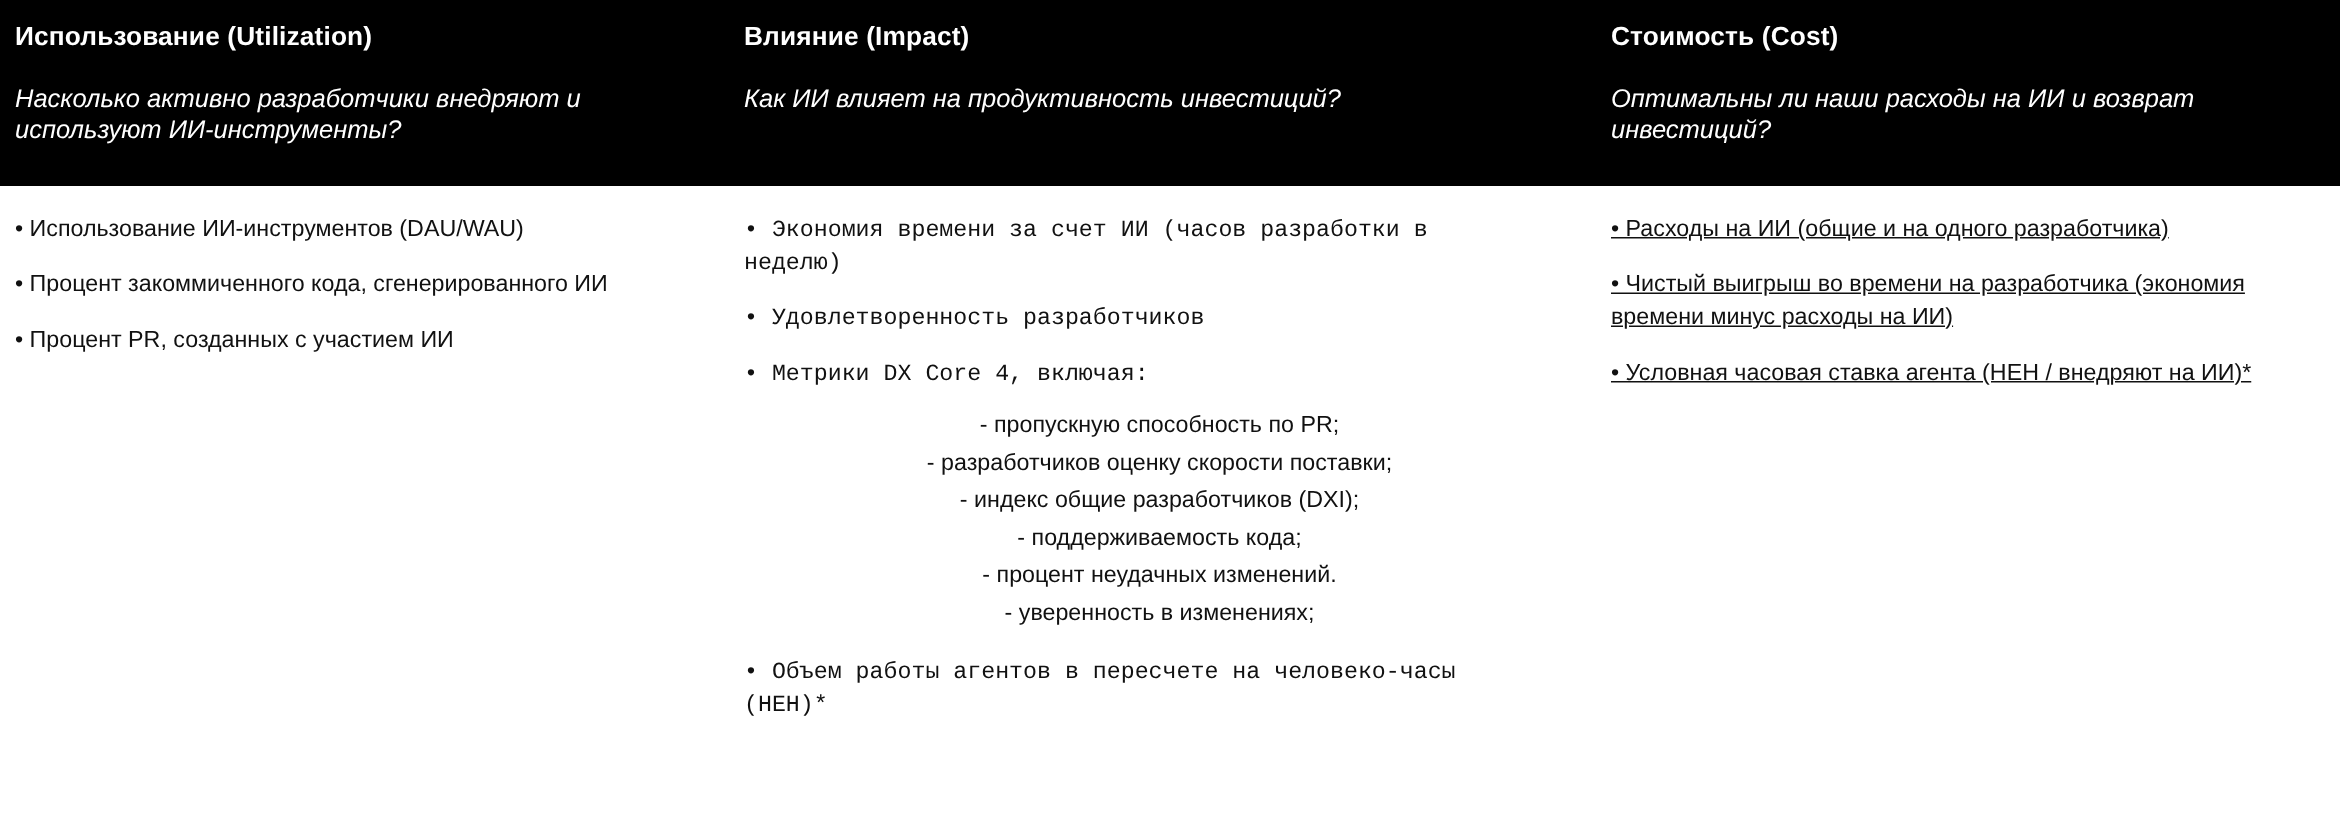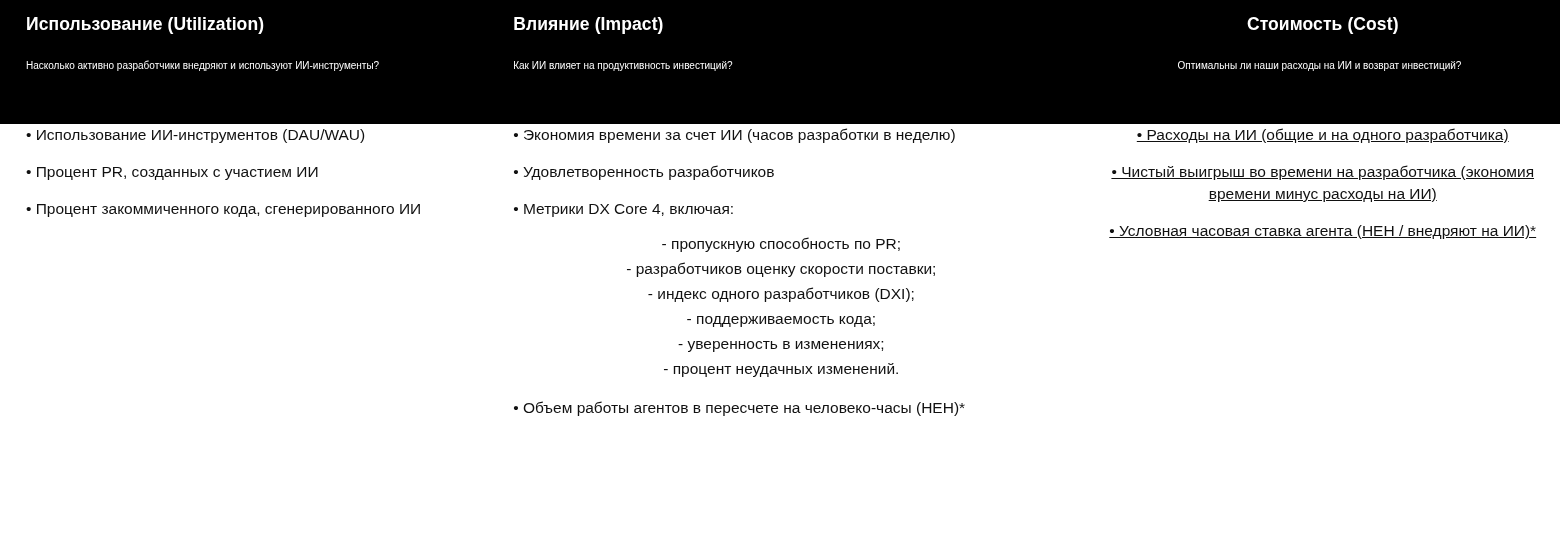--- a/index.html
+++ b/index.html
@@ -31,57 +31,58 @@
     position: absolute;
     left: 0;
     top: 0;
     width: 1560px;
     height: 560px;
     display: flex;
   }
   .col {
     position: relative;
     box-sizing: border-box;
-    margin-left: 16px;
   }
   .col-1 { width: 496px; padding-left: 10px; padding-right: 24px; }
   .col-2 { width: 578px; padding-left: 0px; padding-right: 24px; }
-  .col-3 { width: 486px; padding-left: 0px; padding-right: 4px; text-align: center; }
+  .col-3 { width: 486px; padding-left: 0px; padding-right: 4px; }
 
   .col-head {
     height: 124px;
     box-sizing: border-box;
     color: #ffffff;
   }
   .col-title {
     font-size: 17.5px;
     font-weight: bold;
     line-height: 20px;
     padding-top: 14px;
     letter-spacing: 0.1px;
   }
   .col-sub {
-    font-size: 10px;
+    font-size: 17px;
+    font-style: italic;
     line-height: 21px;
     padding-top: 21px;
     max-width: 430px;
   }
   .col-2 .col-sub { max-width: 520px; }
   .col-3 .col-sub { max-width: 460px; }
 
   .col-body {
+    padding-top: 18px;
     font-size: 15.5px;
     line-height: 22px;
     color: #111111;
   }
   .bullet {
     margin-bottom: 15px;
     max-width: 460px;
   }
-  .col-2 .bullet { max-width: 528px; }
+  .col-2 .bullet { max-width: 528px; font-family: Liberation Mono, monospace; }
   .col-3 .bullet { max-width: 486px; text-decoration: underline; }
 
   .sub-list {
     margin-top: -4px;
     margin-bottom: 16px;
   }
   .sub-item {
     line-height: 25px;
     white-space: nowrap;
     text-align: center;
@@ -96,41 +97,41 @@
 
   <div class="columns">
 
     <div class="col col-1">
       <div class="col-head">
         <div class="col-title">Использование (Utilization)</div>
         <div class="col-sub">Насколько активно разработчики внедряют и используют ИИ-инструменты?</div>
       </div>
       <div class="col-body">
         <div class="bullet">• Использование ИИ-инструментов (DAU/WAU)</div>
+        <div class="bullet">• Процент закоммиченного кода, сгенерированного ИИ</div>
         <div class="bullet">• Процент PR, созданных с участием ИИ</div>
-        <div class="bullet">• Процент закоммиченного кода, сгенерированного ИИ</div>
       </div>
     </div>
 
     <div class="col col-2">
       <div class="col-head">
         <div class="col-title">Влияние (Impact)</div>
         <div class="col-sub">Как ИИ влияет на продуктивность инвестиций?</div>
       </div>
       <div class="col-body">
         <div class="bullet">• Экономия времени за счет ИИ (часов разработки в неделю)</div>
         <div class="bullet">• Удовлетворенность разработчиков</div>
         <div class="bullet">• Метрики DX Core 4, включая:</div>
         <div class="sub-list">
           <div class="sub-item">- пропускную способность по PR;</div>
           <div class="sub-item">- разработчиков оценку скорости поставки;</div>
-          <div class="sub-item">- индекс одного разработчиков (DXI);</div>
+          <div class="sub-item">- индекс общие разработчиков (DXI);</div>
           <div class="sub-item">- поддерживаемость кода;</div>
+          <div class="sub-item">- процент неудачных изменений.</div>
           <div class="sub-item">- уверенность в изменениях;</div>
-          <div class="sub-item">- процент неудачных изменений.</div>
         </div>
         <div class="bullet spacer-top">• Объем работы агентов в пересчете на человеко-часы (HEH)*</div>
       </div>
     </div>
 
     <div class="col col-3">
       <div class="col-head">
         <div class="col-title">Стоимость (Cost)</div>
         <div class="col-sub">Оптимальны ли наши расходы на ИИ и возврат инвестиций?</div>
       </div>

